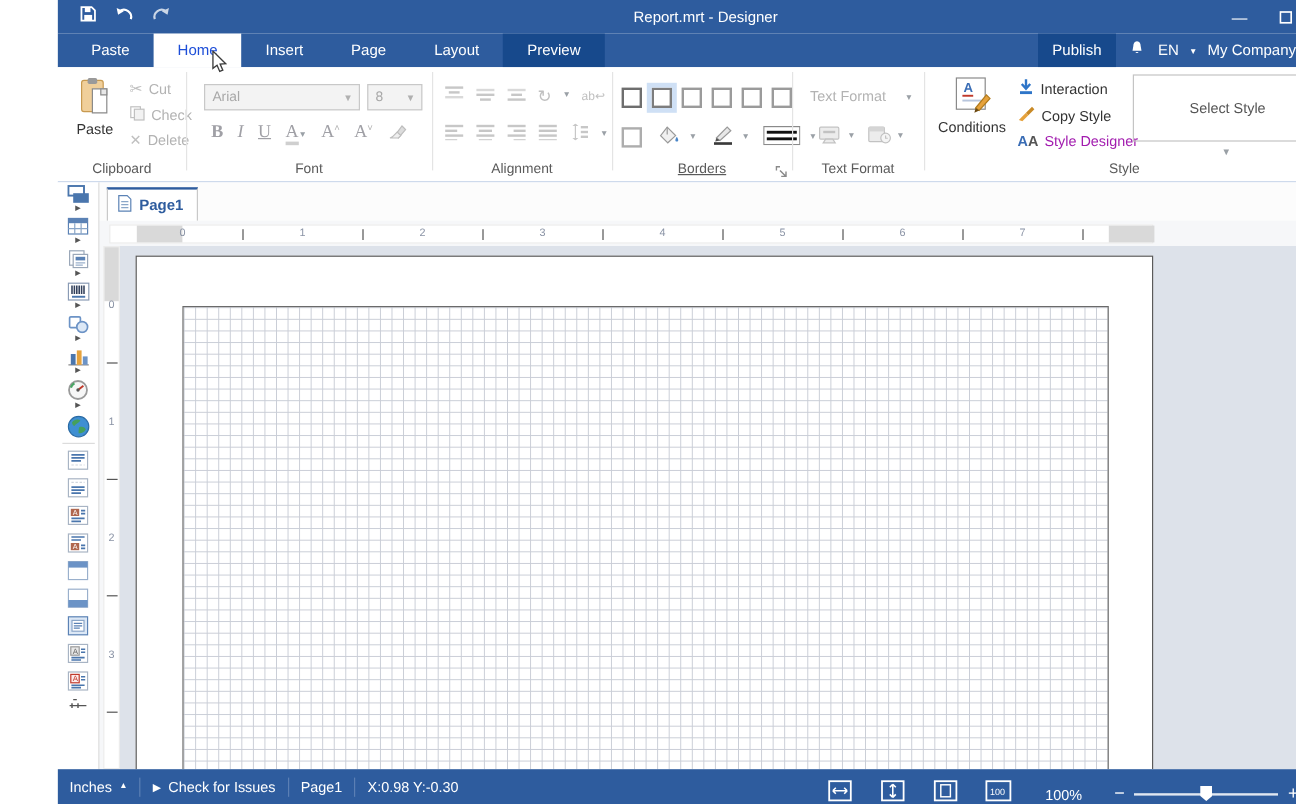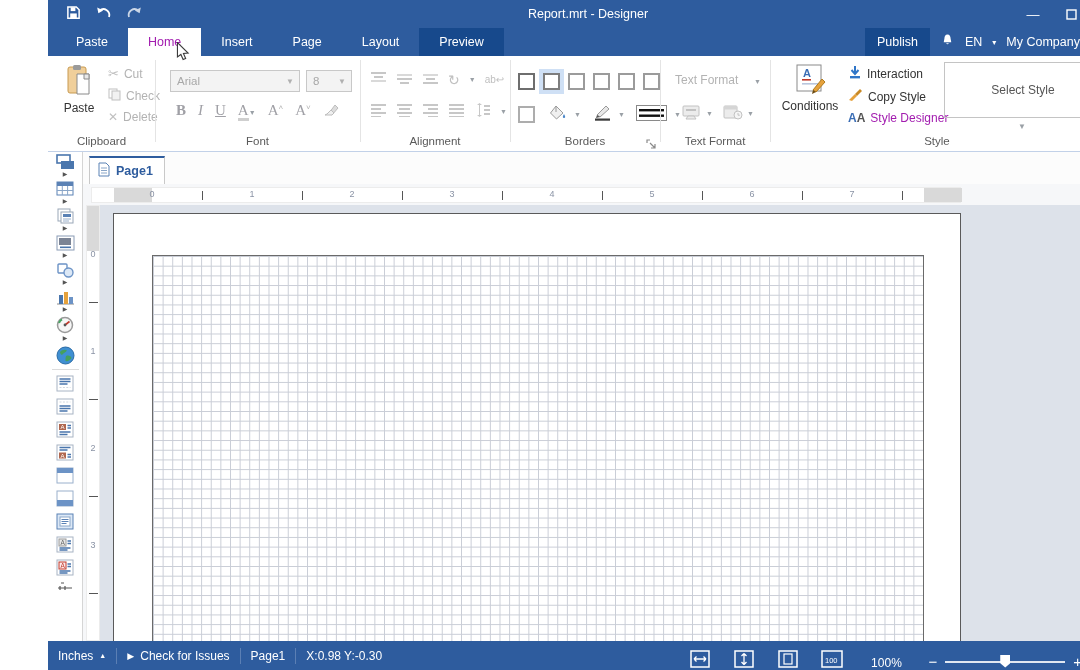--- a/index.html
+++ b/index.html
@@ -10,21 +10,21 @@
   
   .titlebar { position:absolute; left:0; top:0; width:1080px; height:28px; background:#2e5c9e; display:flex; align-items:center; }
   .tb-icons { display:flex; align-items:center; gap:14px; margin-left:18px; }
   .tb-title { position:absolute; left:0; right:0; top:0; height:28px; display:flex; align-items:center; justify-content:center; color:#fff; font-size:12.5px; pointer-events:none; }
   .win-controls { position:absolute; right:0; top:0; height:28px; display:flex; align-items:center; }
   .win-btn { width:38px; height:28px; display:flex; align-items:center; justify-content:center; color:#fff; font-size:13px; }
 
   
   .menubar { position:absolute; left:0; top:28px; width:1080px; height:28px; background:#2e5c9e; display:flex; align-items:stretch; }
   .rtab { color:#fff; font-size:12.5px; display:flex; align-items:center; justify-content:center; padding:0 20px; }
-  .rtab.active { background:#fff; color:#a21caf; }
+  .rtab.active { background:#fff; color:#1d4ed8; }
   .rtab.dark { background:#17498c; }
   .mb-right { position:absolute; right:6px; top:0; height:28px; display:flex; align-items:center; gap:10px; color:#fff; font-size:12.5px; }
   .publish { background:#17498c; height:28px; display:flex; align-items:center; padding:0 12px; }
   .caret { font-size:8px; color:#fff; }
   .caret.gray { color:#9aa0a6; }
   .avatar { width:18px; height:18px; border-radius:50%; background:#c9a2a2; color:#fff; font-size:7px; font-weight:bold; display:flex; align-items:center; justify-content:center; }
 
   
   .ribbon { position:absolute; left:0; top:56px; width:1080px; height:96px; background:#fff; border-bottom:1px solid #c2d1e8; }
   .gsep { position:absolute; top:4px; height:82px; width:1px; background:#e4e4e4; }
@@ -281,21 +281,21 @@
             <rect x="3" y="14.5" width="15" height="2.2" fill="#3a3a3a"></rect>
           </svg></span>
       <span class="caret gray" style="font-size:7px">▼</span>
       <span style="margin-left:4px"><svg width="31" height="16">
             <rect x="0.5" y="0.5" width="30" height="15" fill="#fff" stroke="#8a8a8a"></rect>
             <rect x="3" y="4" width="25" height="2.4" fill="#111"></rect>
             <rect x="3" y="9.5" width="25" height="2.4" fill="#111"></rect>
           </svg></span>
       <span class="caret gray" style="font-size:7px">▼</span>
     </div>
-    <div class="glabel" style="left:462px; width:150px;">Borders</div>
+    <div class="glabel" style="left:462px; width:150px;text-decoration:underline;">Borders</div>
     <span class="launcher" style="left:598px; top:80px;"><svg width="11" height="11">
           <path d="M1 4 V1 H4 M4 4 L9 9 M9 5 V9 H5" fill="none" stroke="#8a8a8a" stroke-width="1.2"></path>
         </svg></span>
     <div class="gsep" style="left:612px"></div>
 
     <div class="smallrow dim" style="left:627px; top:17px; width:84px;">
       <span>Text Format</span>
     </div>
     <span class="caret gray" style="position:absolute; left:706px; top:22px; font-size:7px;">▼</span>
     <div class="smallrow" style="left:634px; top:48px; gap:4px;">

